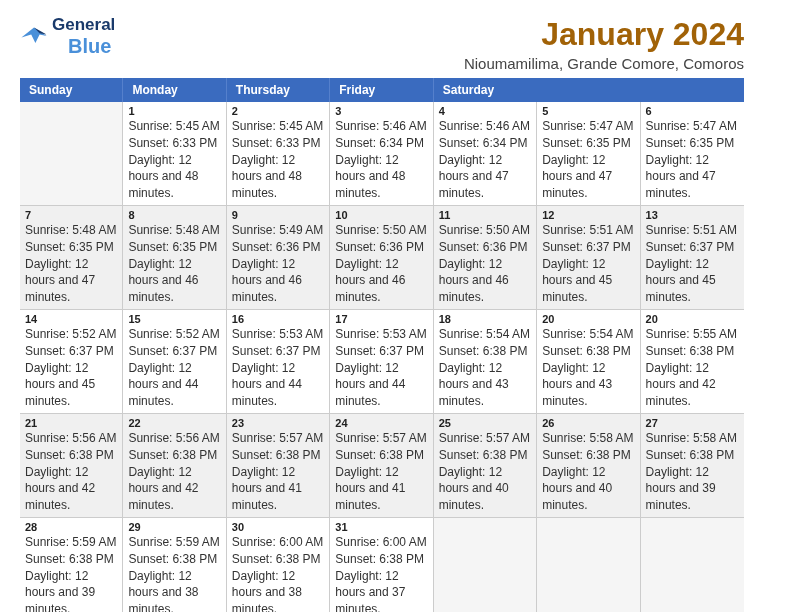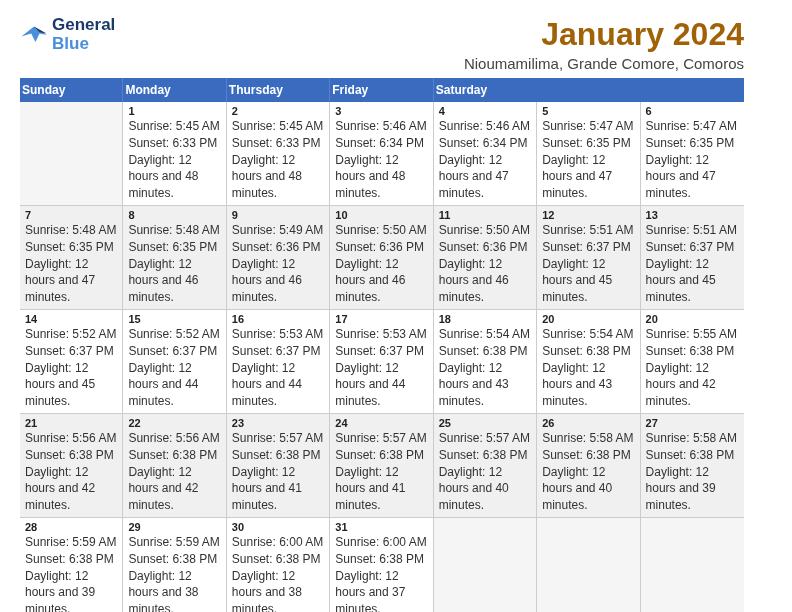--- a/index.html
+++ b/index.html
@@ -52,21 +52,21 @@
     }
     .cal-header-row {
       display: grid;
       grid-template-columns: repeat(7, 1fr);
       background: #3a6bbf;
     }
     .cal-header-cell {
       color: #fff;
       font-weight: bold;
       font-size: 12px;
-      padding: 5px 2px;
+      padding: 5px 9px;
       border-right: 1px solid #5580cc;
       text-align: left;
     }
     .cal-header-cell:last-child { border-right: none; }
     .cal-body {
       flex: 1;
       display: flex;
       flex-direction: column;
     }
     .cal-row {
@@ -106,21 +106,21 @@
 
 <div class="page">
   <div class="header">
     <div class="logo">
       <svg class="logo-bird" viewBox="0 0 40 40">
         <polygon points="20,8 38,20 28,18 22,30 16,18 2,22" fill="#4a90d9"></polygon>
         <polygon points="20,8 38,18 28,16" fill="#1a3a6b"></polygon>
       </svg>
       <div>
         <div style="font-size:17px;font-weight:bold;color:#1a3a6b;line-height:1.1;">General</div>
-        <div style="font-size:17px;font-weight:bold;color:#4a90d9;line-height:1.1;">Blue</div>
+        <div style="font-size:20px;font-weight:bold;color:#4a90d9;line-height:1.1;margin-left:16px;">Blue</div>
       </div>
     </div>
     <div class="title-block">
       <div class="main-title">January 2024</div>
       <div class="subtitle">Nioumamilima, Grande Comore, Comoros</div>
     </div>
   </div>
 
   <div class="calendar">
     <div class="cal-header-row">

